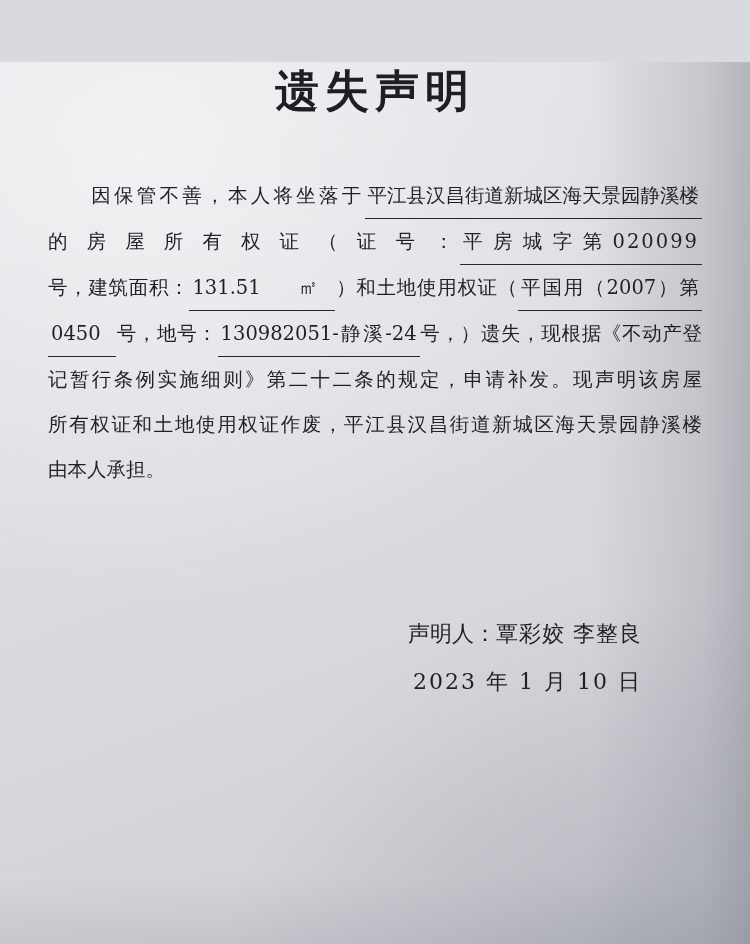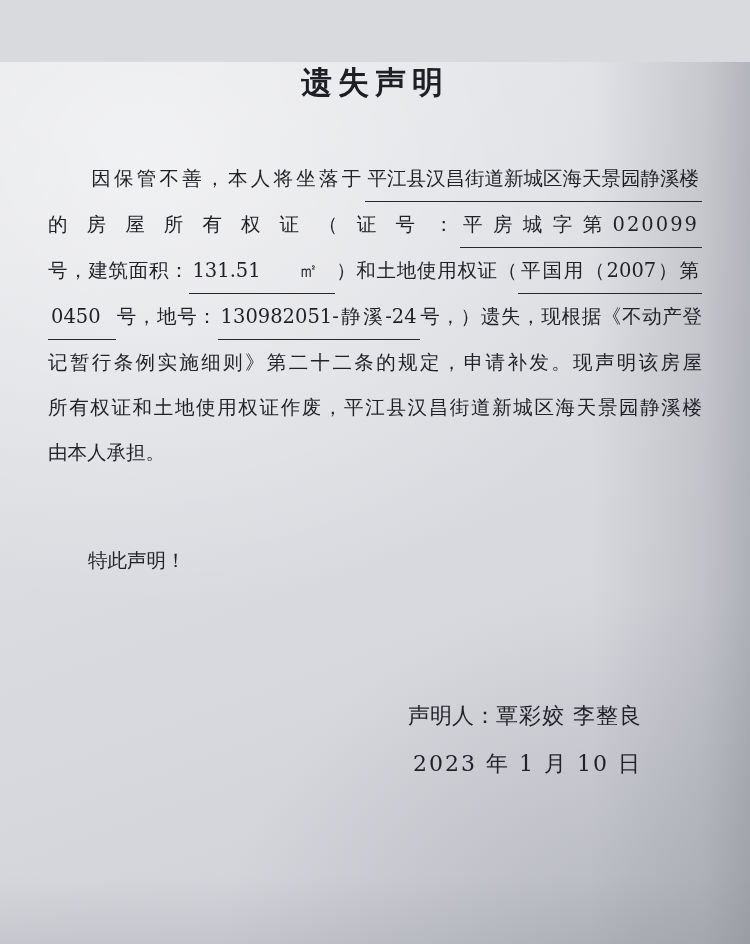--- a/index.html
+++ b/index.html
@@ -41,21 +41,21 @@
     background: linear-gradient(0deg, rgba(135,138,147,0.35) 0%, rgba(135,138,147,0.0) 100%);
     pointer-events: none;
   }
   .content {
     position: relative;
     padding: 0 48px;
   }
   .doc-title {
     margin-top: 62px;
     text-align: center;
-    font-size: 31px;
+    font-size: 44px;
     font-weight: bold;
     letter-spacing: 6px;
     color: #1d1f24;
     font-family: "DejaVu Serif", "Liberation Serif", serif;
   }
   .body-block {
     margin-top: 52px;
     font-size: 19.5px;
     line-height: 45px;
     color: #1f2127;
@@ -124,23 +124,20 @@
 
       <div class="line-just">
         <span class="fill" style="display:inline-block;min-width:62px;text-align:center;">0450</span><span>号，地号：</span><span class="fill" style="display:inline-block;min-width:196px;text-align:right;">130982051-静溪-24</span><span>号，）遗失，现根据《不动产登</span>
       </div>
 
       <div class="line-just">记暂行条例实施细则》第二十二条的规定，申请补发。现声明该房屋</div>
       <div class="line-just">所有权证和土地使用权证作废，平江县汉昌街道新城区海天景园静溪楼</div>
       <div class="line-left">由本人承担。</div>
     </div>
 
-    <div class="declare">
-      <span class="indent"></span><span>特此声明！</span>
-    </div>
 
     <div class="sign-block">
       <div>
         <span>声明人：</span><span class="sign-names">覃彩姣 李整良</span>
       </div>
       <div class="date-line">2023 年 1 月 10 日</div>
     </div>
 
   </div>
 </div>

